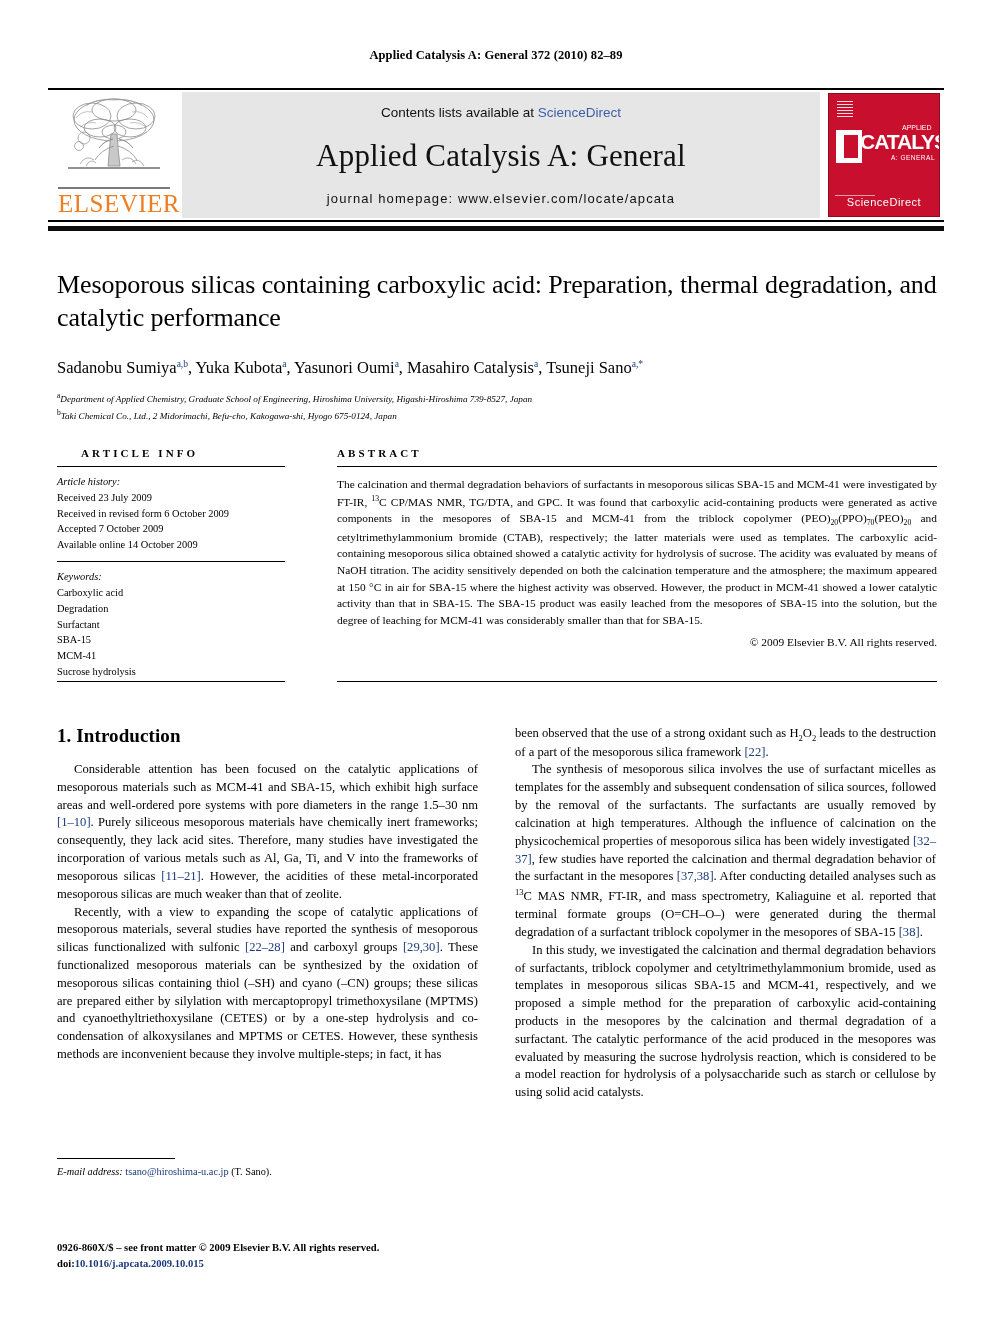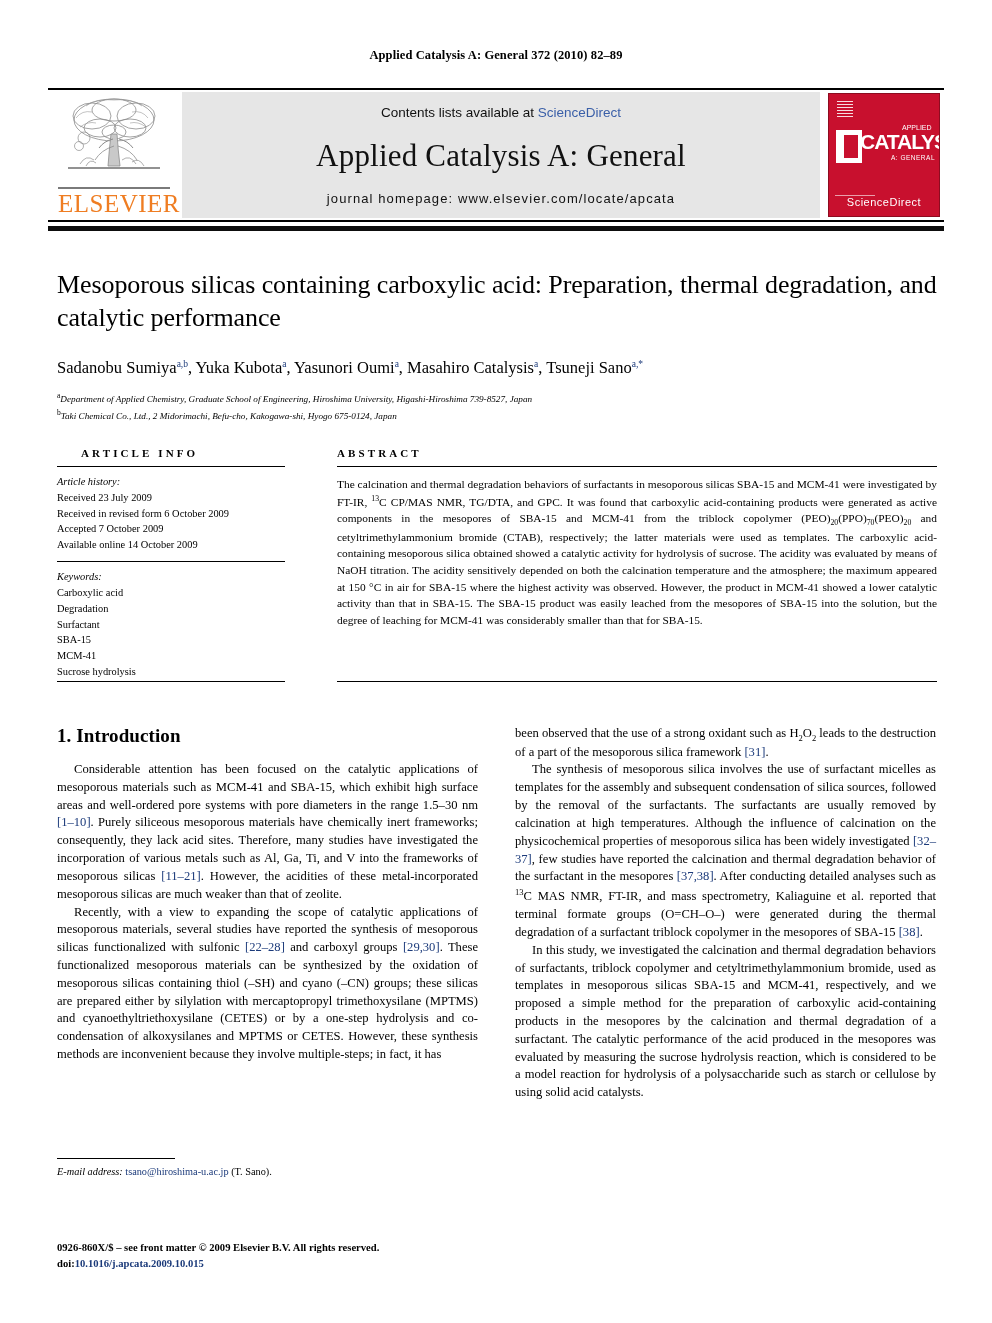--- a/index.html
+++ b/index.html
@@ -436,34 +436,35 @@
           <span class="info-item">MCM-41</span>
           <span class="info-item">Sucrose hydrolysis</span>
         </div>
     </div>
   </div>
   <div class="info-bottom-rule"></div>
 
   <div class="abstract-col">
     <div class="rule-full"></div>
     <div class="abstract-body">The calcination and thermal degradation behaviors of surfactants in mesoporous silicas SBA-15 and MCM-41 were investigated by FT-IR, <sup>13</sup>C CP/MAS NMR, TG/DTA, and GPC. It was found that carboxylic acid-containing products were generated as active components in the mesopores of SBA-15 and MCM-41 from the triblock copolymer (PEO)<sub>20</sub>(PPO)<sub>70</sub>(PEO)<sub>20</sub> and cetyltrimethylammonium bromide (CTAB), respectively; the latter materials were used as templates. The carboxylic acid-containing mesoporous silica obtained showed a catalytic activity for hydrolysis of sucrose. The acidity was evaluated by means of NaOH titration. The acidity sensitively depended on both the calcination temperature and the atmosphere; the maximum appeared at 150 °C in air for SBA-15 where the highest activity was observed. However, the product in MCM-41 showed a lower catalytic activity than that in SBA-15. The SBA-15 product was easily leached from the mesopores of SBA-15 into the solution, but the degree of leaching for MCM-41 was considerably smaller than that for SBA-15.</div>
+    <div class="copyright">© 2009 Elsevier B.V. All rights reserved.</div>
   </div>
   <div class="abs-bottom-rule"></div>
 
   <div class="body-cols">
     <div class="col">
       <h2 class="sec-title">1. Introduction</h2>
       <div>
           <p>Considerable attention has been focused on the catalytic applications of mesoporous materials such as MCM-41 and SBA-15, which exhibit high surface areas and well-ordered pore systems with pore diameters in the range 1.5–30 nm <span class="ref">[1–10]</span>. Purely siliceous mesoporous materials have chemically inert frameworks; consequently, they lack acid sites. Therefore, many studies have investigated the incorporation of various metals such as Al, Ga, Ti, and V into the frameworks of mesoporous silicas <span class="ref">[11–21]</span>. However, the acidities of these metal-incorporated mesoporous silicas are much weaker than that of zeolite.</p>
           <p>Recently, with a view to expanding the scope of catalytic applications of mesoporous materials, several studies have reported the synthesis of mesoporous silicas functionalized with sulfonic <span class="ref">[22–28]</span> and carboxyl groups <span class="ref">[29,30]</span>. These functionalized mesoporous materials can be synthesized by the oxidation of mesoporous silicas containing thiol (–SH) and cyano (–CN) groups; these silicas are prepared either by silylation with mercaptopropyl trimethoxysilane (MPTMS) and cyanoethyltriethoxysilane (CETES) or by a one-step hydrolysis and co-condensation of alkoxysilanes and MPTMS or CETES. However, these synthesis methods are inconvenient because they involve multiple-steps; in fact, it has</p>
         </div>
     </div>
     <div class="col">
       <div>
-          <p class="noindent">been observed that the use of a strong oxidant such as H<sub>2</sub>O<sub>2</sub> leads to the destruction of a part of the mesoporous silica framework <span class="ref">[31]</span>.</p>
+          <p class="noindent">been observed that the use of a strong oxidant such as H<sub>2</sub>O<sub>2</sub> leads to the destruction of a part of the mesoporous silica framework <span class="ref">[22]</span>.</p>
           <p>The synthesis of mesoporous silica involves the use of surfactant micelles as templates for the assembly and subsequent condensation of silica sources, followed by the removal of the surfactants. The surfactants are usually removed by calcination at high temperatures. Although the influence of calcination on the physicochemical properties of mesoporous silica has been widely investigated <span class="ref">[32–37]</span>, few studies have reported the calcination and thermal degradation behavior of the surfactant in the mesopores <span class="ref">[37,38]</span>. After conducting detailed analyses such as <sup>13</sup>C MAS NMR, FT-IR, and mass spectrometry, Kaliaguine et al. reported that terminal formate groups (O=CH–O–) were generated during the thermal degradation of a surfactant triblock copolymer in the mesopores of SBA-15 <span class="ref">[38]</span>.</p>
           <p>In this study, we investigated the calcination and thermal degradation behaviors of surfactants, triblock copolymer and cetyltrimethylammonium bromide, used as templates in mesoporous silicas SBA-15 and MCM-41, respectively, and we proposed a simple method for the preparation of carboxylic acid-containing products in the mesopores by the calcination and thermal degradation of a surfactant. The catalytic performance of the acid produced in the mesopores was evaluated by measuring the sucrose hydrolysis reaction, which is considered to be a model reaction for hydrolysis of a polysaccharide such as starch or cellulose by using solid acid catalysts.</p>
         </div>
     </div>
   </div>
 
   <div class="footnotes">
     <div class="fn-rule"></div>
     <span class="fn-line">
       <span class="fn-email-label">E-mail address:</span>

